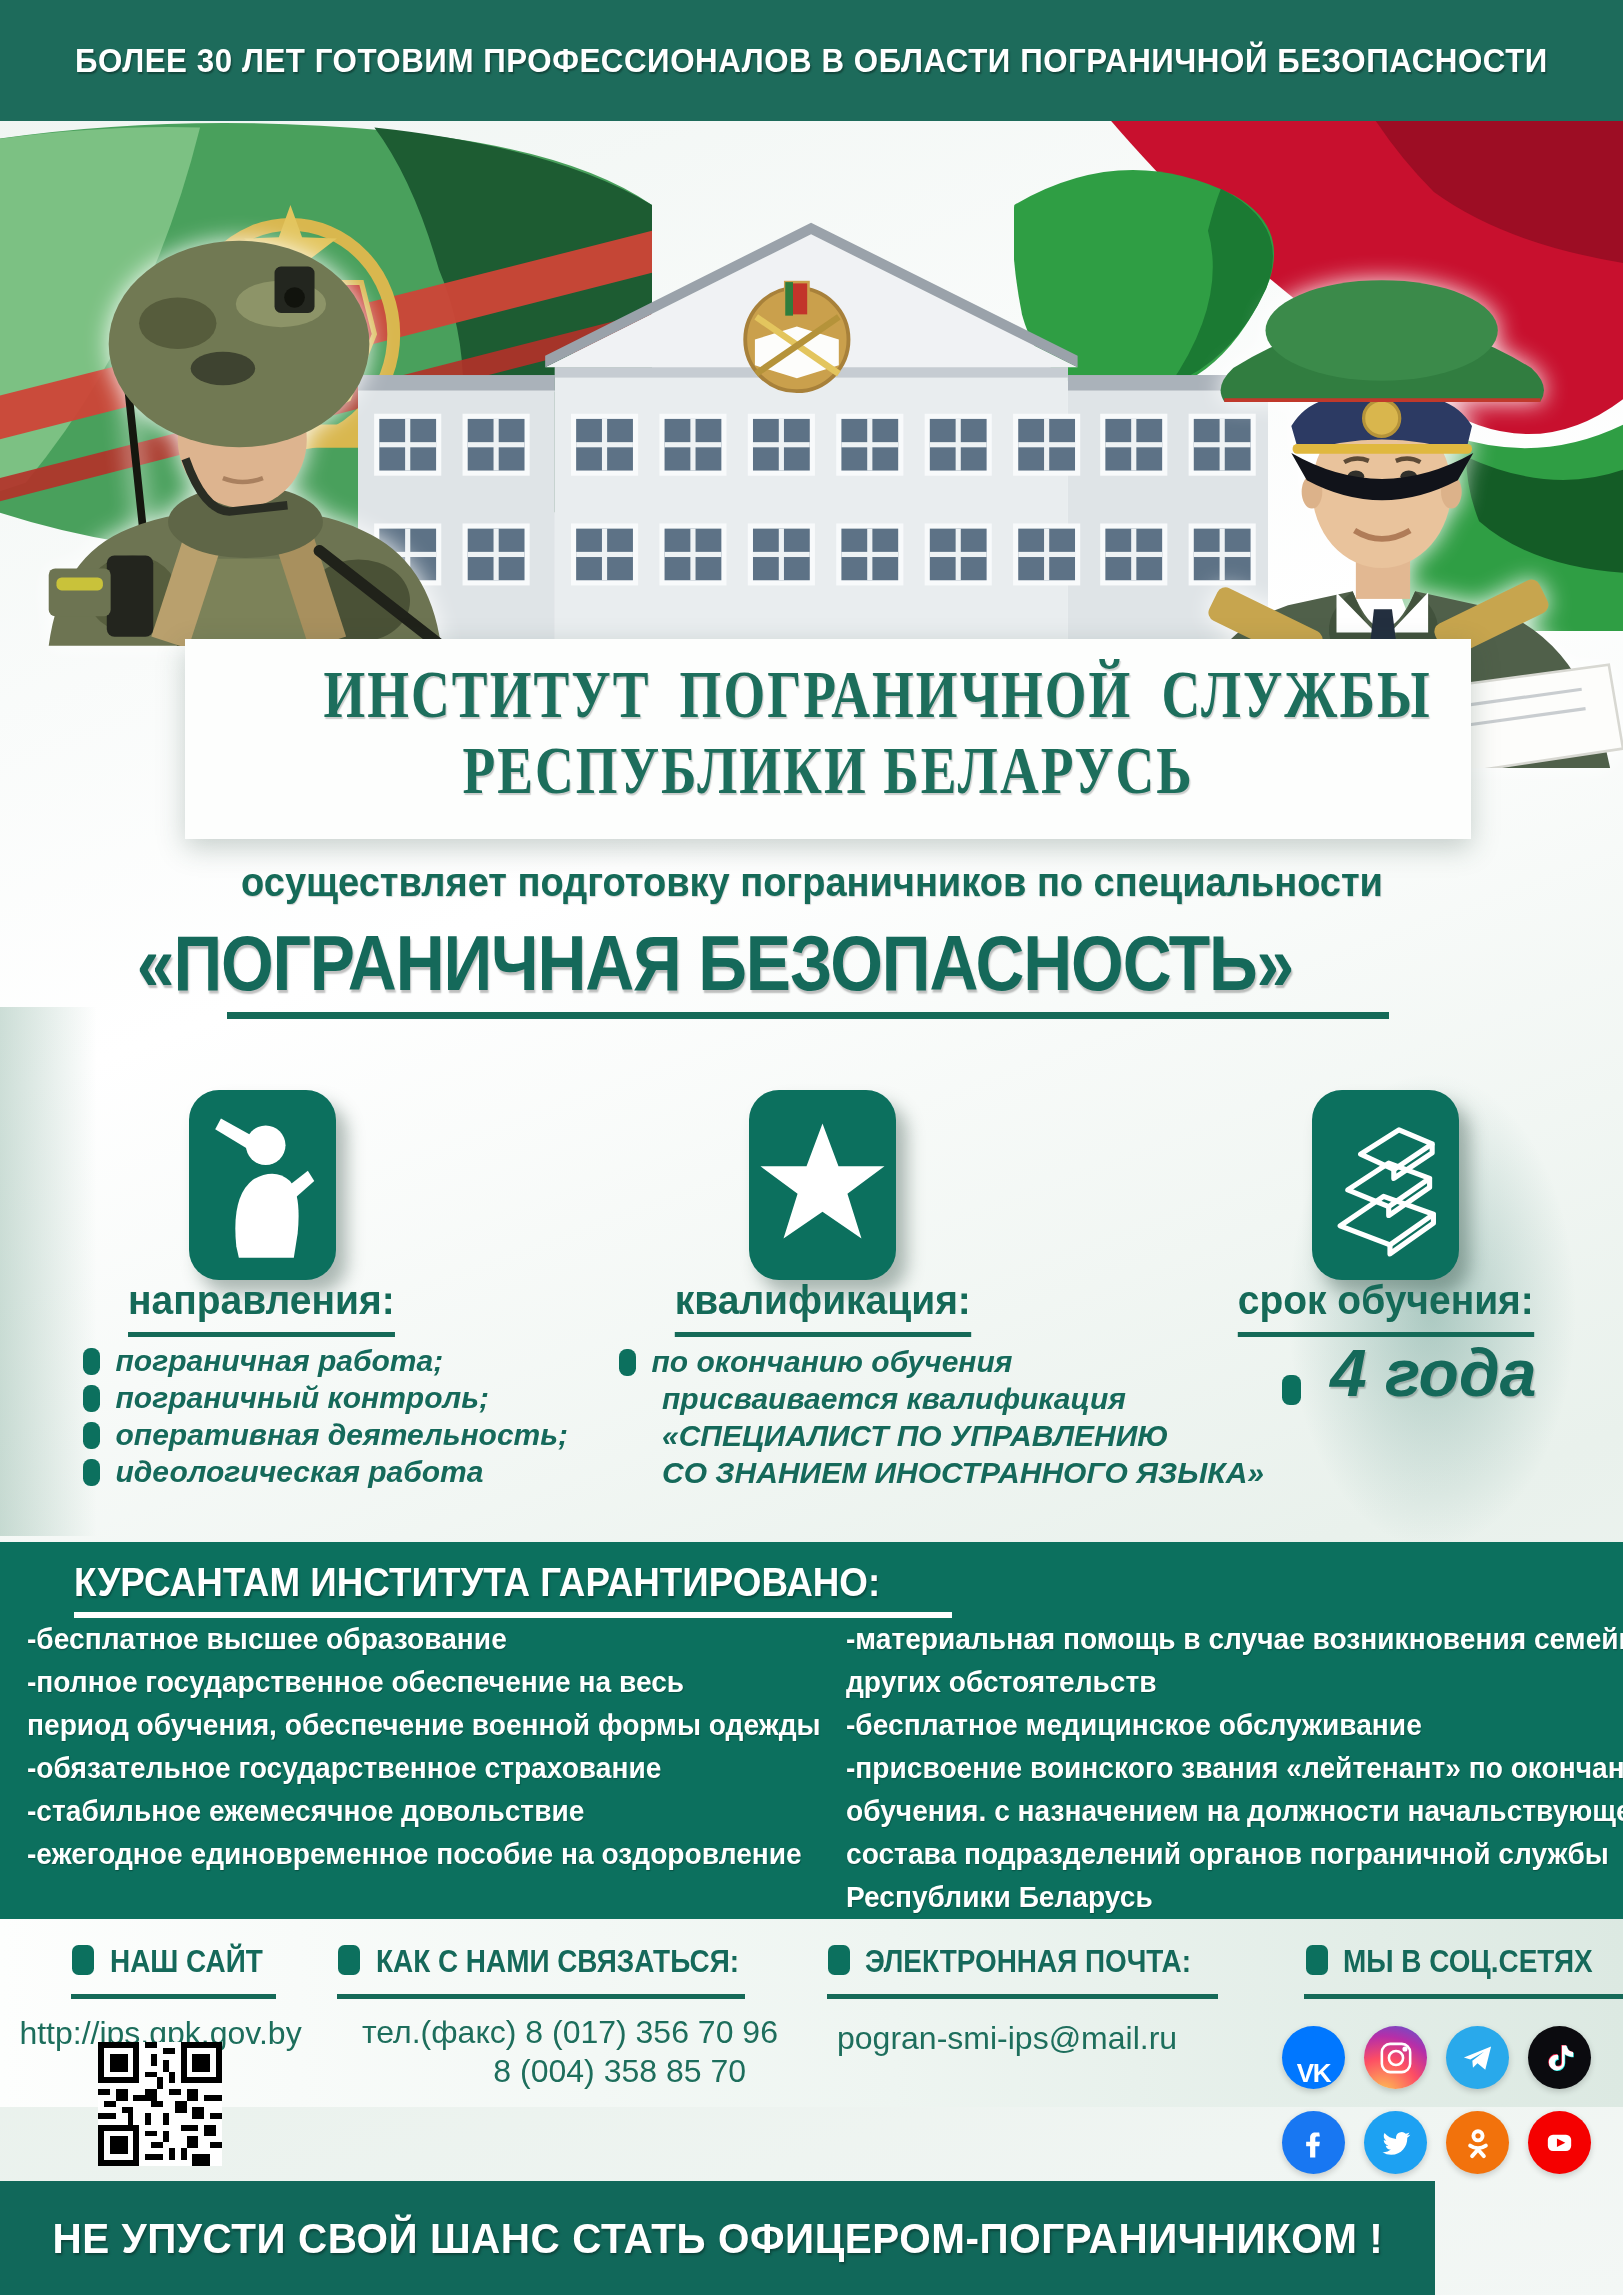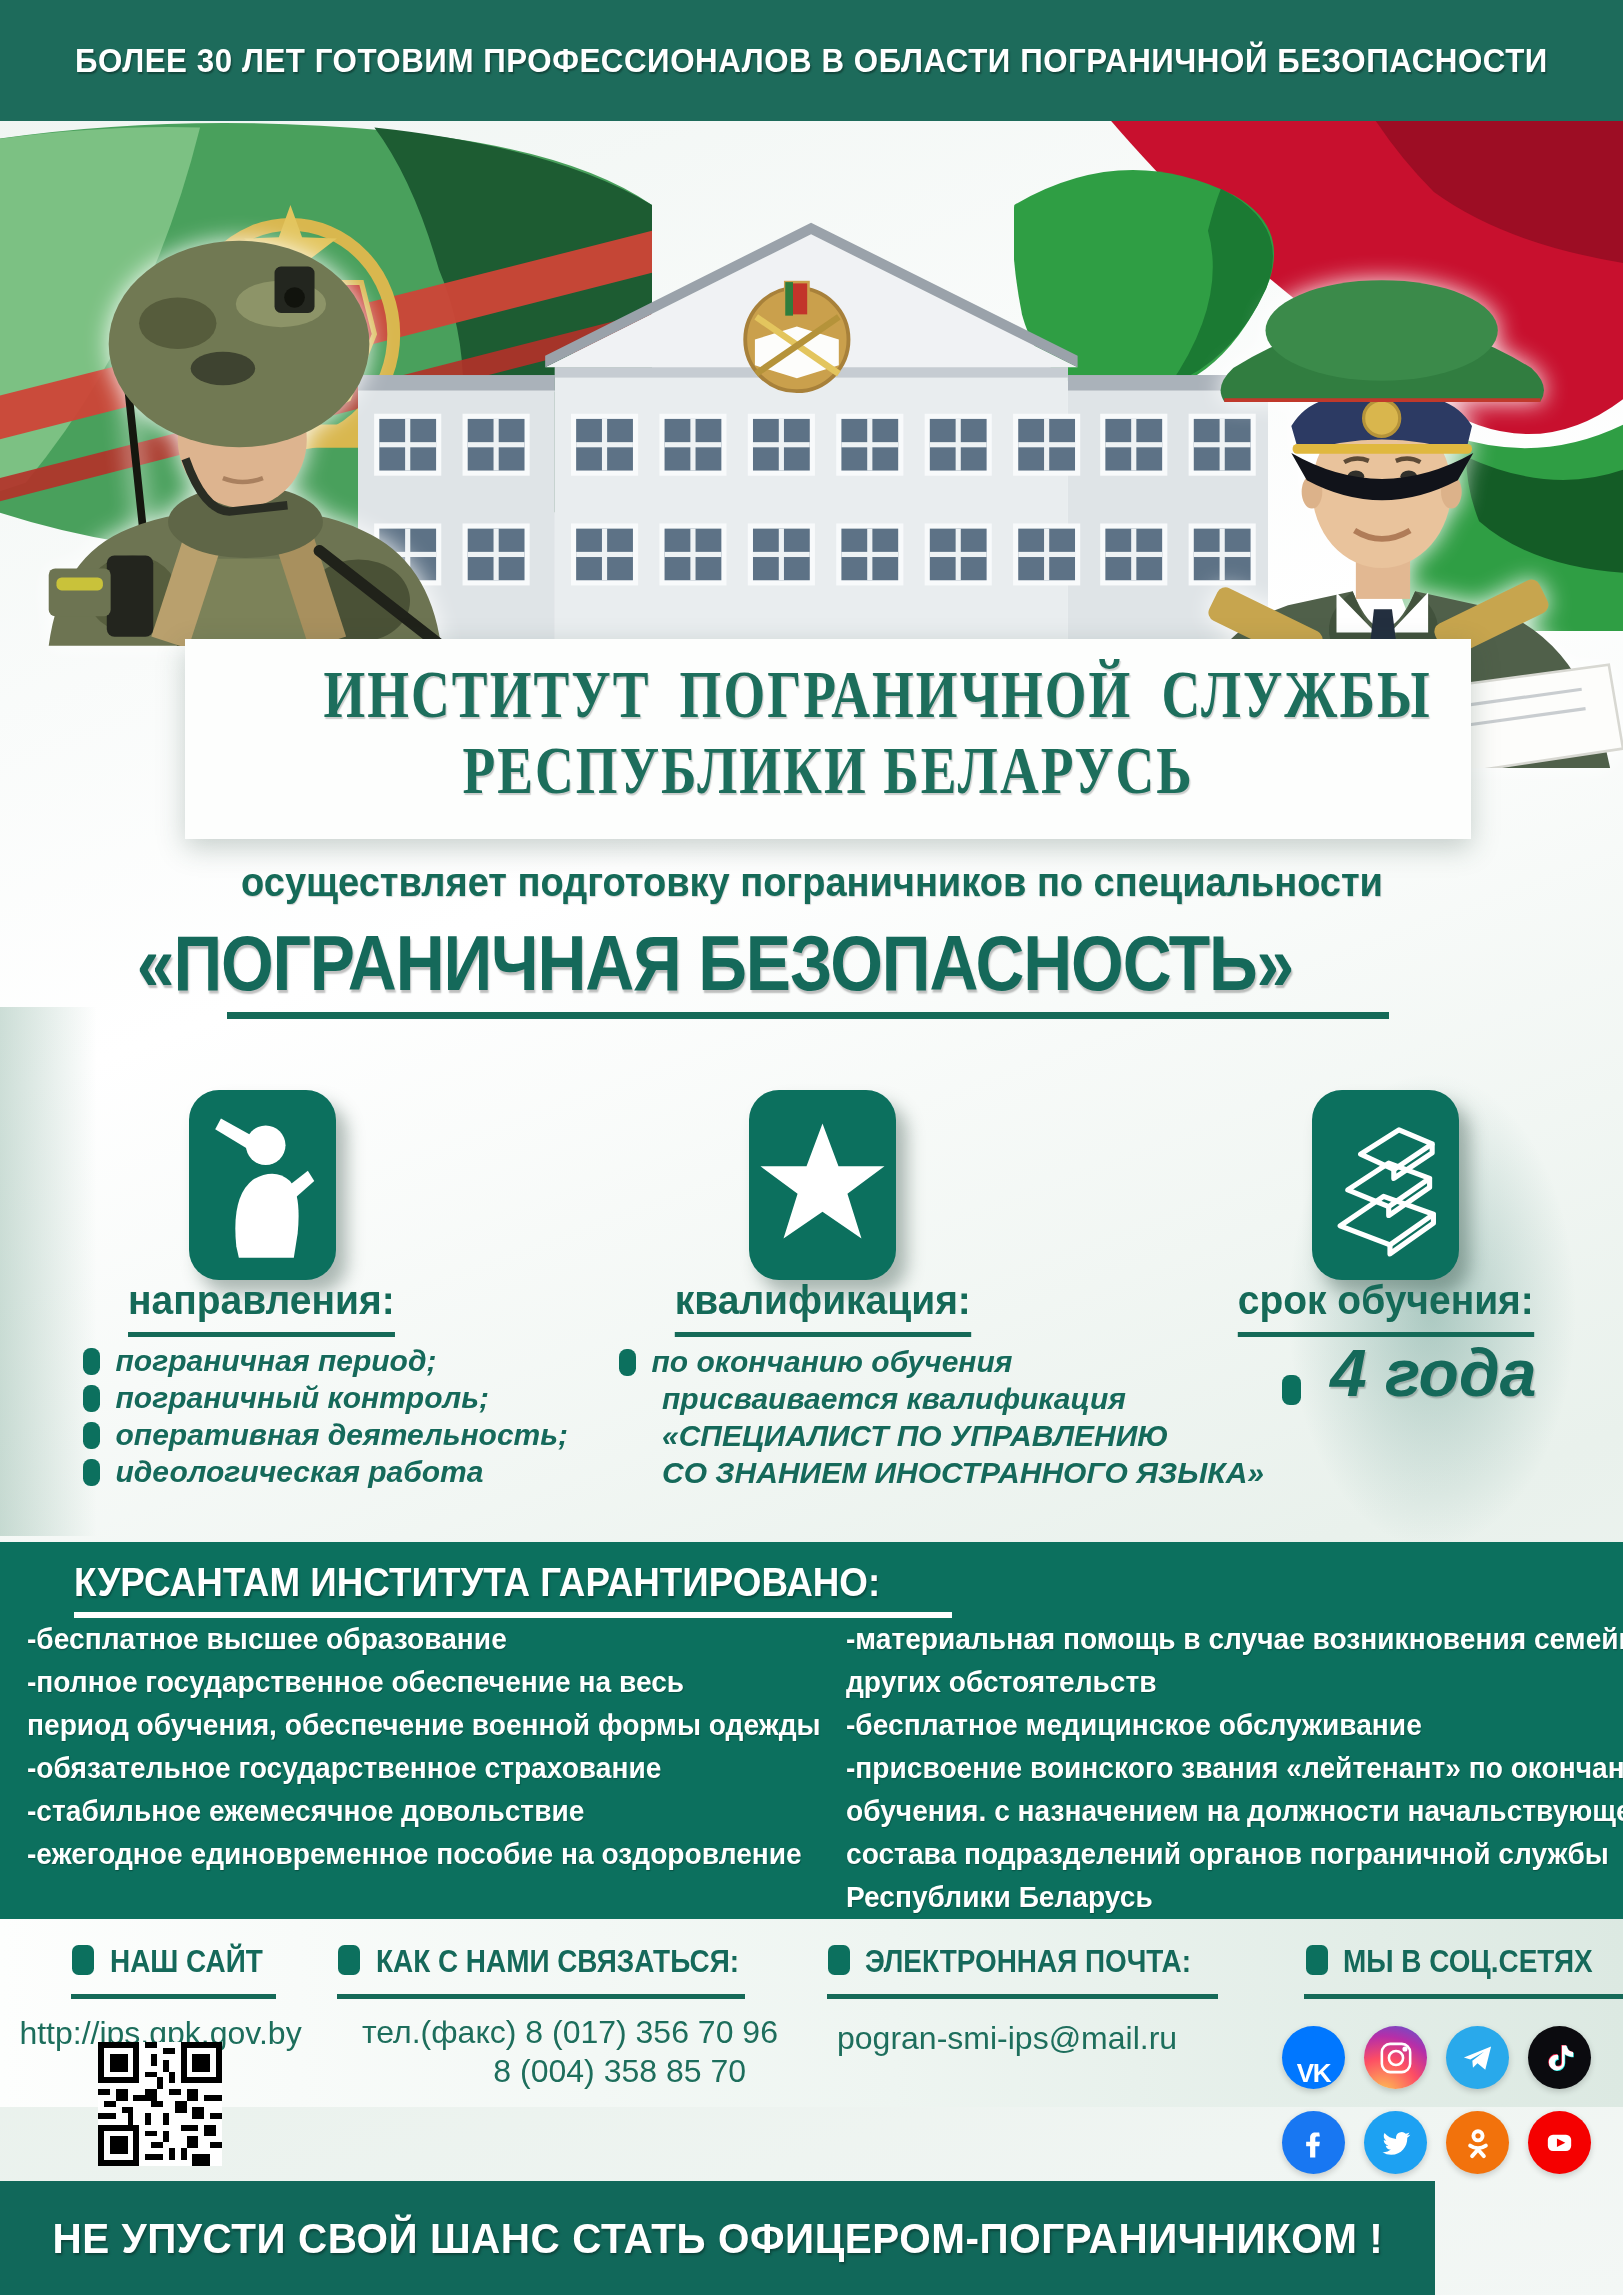--- a/index.html
+++ b/index.html
@@ -245,21 +245,21 @@
         <path d="M122 208 L122 222 L190 174 L190 160"></path>
       </g>
     </svg>
   </div>
 
   <div class="abs tile-label-wrap tlw2"><span>квалификация:</span></div>
   <div class="abs tile-label-wrap tlw1"><span>направления:</span></div>
   <div class="abs tile-label-wrap tlw3"><span>срок обучения:</span></div>
 
   <div class="abs dir-list">
-    <div class="dir-item"><span class="gbullet"></span><span>пограничная период;</span></div>
+    <div class="dir-item"><span class="gbullet"></span><span>пограничная работа;</span></div>
     <div class="dir-item"><span class="gbullet"></span><span>пограничный контроль;</span></div>
     <div class="dir-item"><span class="gbullet"></span><span>оперативная деятельность;</span></div>
     <div class="dir-item"><span class="gbullet"></span><span>идеологическая работа</span></div>
   </div>
 
   <div class="abs qual-block">
     <div class="qual-line"><span class="gbullet"></span><span>по окончанию обучения</span></div>
     <div class="qual-line qual-indent">присваивается квалификация</div>
     <div class="qual-line qual-indent">«СПЕЦИАЛИСТ ПО УПРАВЛЕНИЮ</div>
     <div class="qual-line qual-indent">СО ЗНАНИЕМ ИНОСТРАННОГО ЯЗЫКА»</div>

